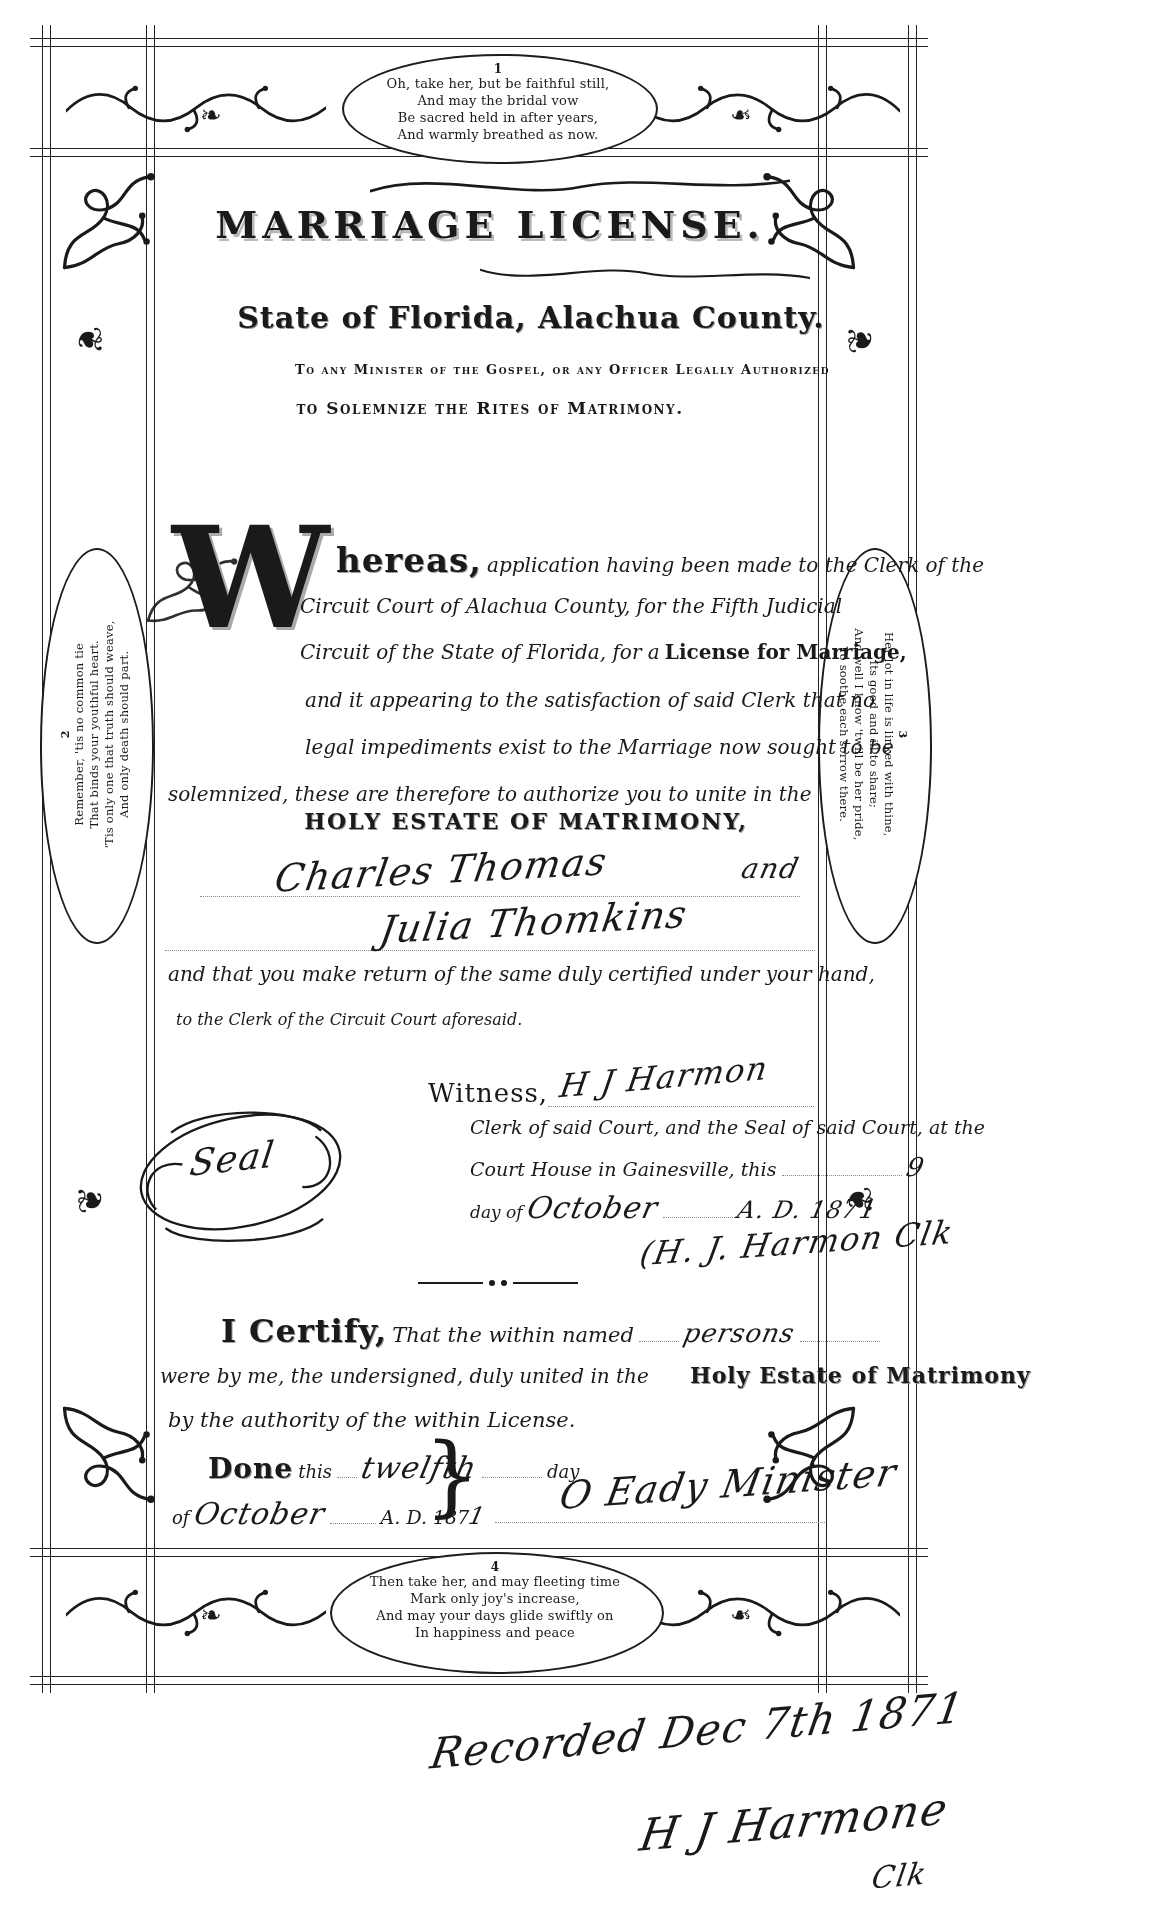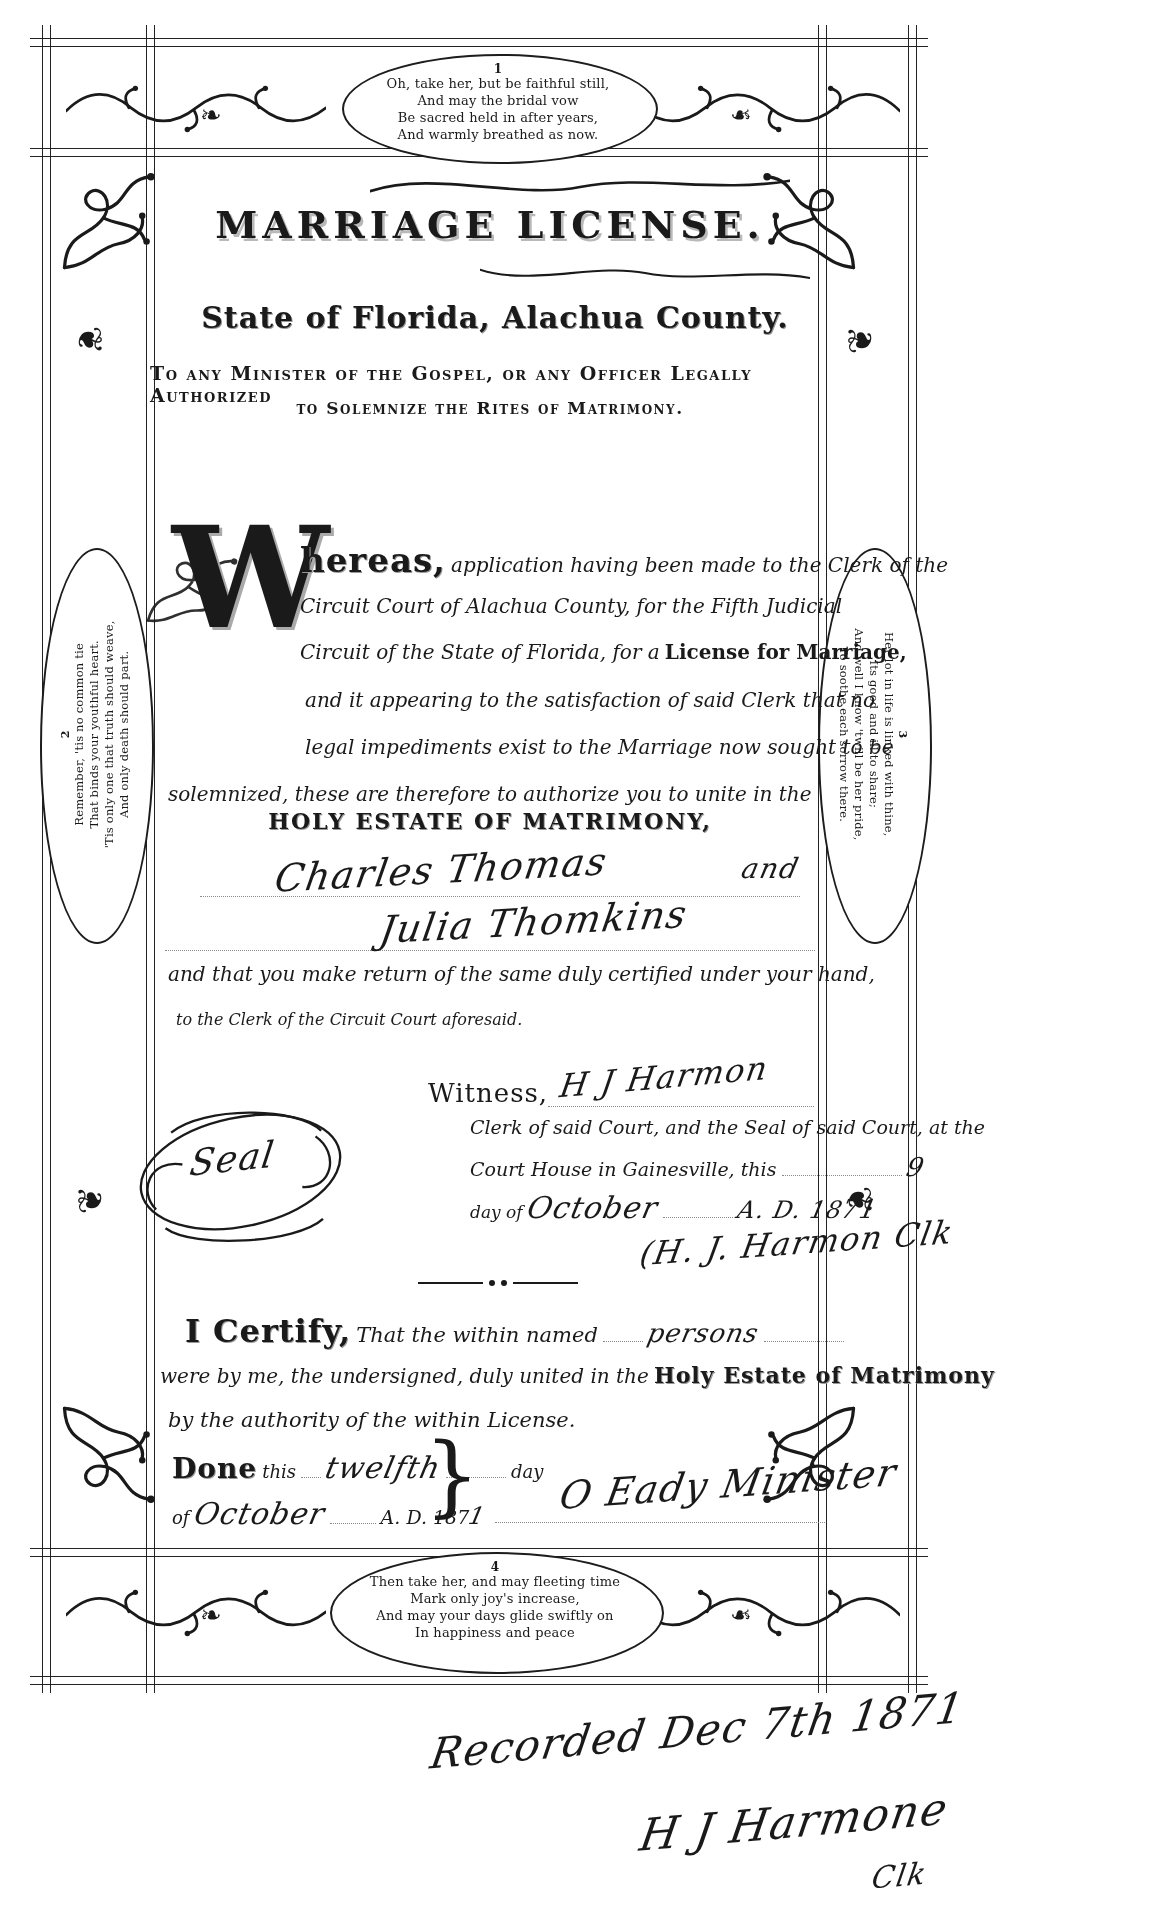--- a/index.html
+++ b/index.html
@@ -10,21 +10,21 @@
   .rail-h{position:absolute;height:7px;border-top:1.5px solid #222;border-bottom:1.5px solid #222;}
   .rail-v{position:absolute;width:7px;border-left:1.5px solid #222;border-right:1.5px solid #222;}
   .oval{position:absolute;border:2.5px solid #1d1d1d;border-radius:50%;background:#fff;}
   .orn{position:absolute;}
   .glyph{position:absolute;color:#1a1a1a;}
   
   .verse{font-size:13px;line-height:1.3;font-weight:normal;text-align:center;letter-spacing:.2px;}
   .verse-num{font-size:12px;font-weight:bold;text-align:center;}
   .title{font-weight:bold;font-size:38px;letter-spacing:5px;text-align:center;
          text-shadow:2.5px 2.5px 0 #b9b9b9;}
-  .blackletter{font-weight:bold;letter-spacing:1px;text-shadow:1px 1px 0 #999;}
+  .blackletter{font-weight:bold;letter-spacing:1px;text-shadow:1px 1px 0 #999;margin-left:36px;}
   .smallcaps{font-variant:small-caps;letter-spacing:1.5px;}
   .script{font-style:italic;}
   .hand{font-style:italic;display:inline-block;transform:skewX(-12deg);letter-spacing:1px;}
   .hand-abs{position:absolute;font-style:italic;letter-spacing:1.5px;white-space:nowrap;}
   .nowrap{white-space:nowrap;}
   .fill-line{position:absolute;border-bottom:1.5px dotted #8a8a8a;}
   .fill{display:inline-block;border-bottom:1.5px dotted #8a8a8a;}
   .dropcap{font-weight:bold;font-family:"DejaVu Serif",serif;text-shadow:3px 3px 0 #aaa;}
   .divider{position:absolute;display:flex;align-items:center;gap:6px;}
   .divider .seg{height:0;border-top:2px solid #1a1a1a;flex:1;}
@@ -149,21 +149,21 @@
   <svg class="orn" viewBox="0 0 400 20" style="left:370px;top:176px;width:420px;height:22px;">
       <use href="#swash"></use>
     </svg>
   <div class="abs title" style="left:165px;top:202px;width:650px;">MARRIAGE LICENSE.</div>
   <svg class="orn" viewBox="0 0 400 20" style="left:480px;top:262px;width:330px;height:22px;transform:scaleY(-1);">
       <use href="#swash"></use>
     </svg>
 
   <div class="abs blackletter" style="left:165px;top:300px;width:660px;font-size:30px;text-align:center;">State of Florida, Alachua County.</div>
 
-  <div class="abs smallcaps" style="left:150px;top:362px;width:680px;font-size:19px;font-weight:bold;text-align:left;">To any Minister of the Gospel, or any Officer Legally Authorized</div>
+  <div class="abs smallcaps" style="left:150px;top:362px;width:680px;font-size:13px;font-weight:bold;text-align:right;">To any Minister of the Gospel, or any Officer Legally Authorized</div>
   <div class="abs smallcaps" style="left:150px;top:398px;width:680px;font-size:17px;font-weight:bold;text-align:center;">to Solemnize the Rites of Matrimony.</div>
 
   <svg class="orn" viewBox="0 0 100 100" style="left:150px;top:545px;width:90px;height:90px;transform:rotate(12deg);opacity:.9;">
       <use href="#fl"></use>
     </svg>
   <div class="abs dropcap" style="left:172px;top:508px;font-size:140px;line-height:1;">W</div>
 
   <div class="abs nowrap" style="left:300px;top:540px;">
     <span class="blackletter" style="font-size:34px;">hereas,</span>
     <span class="script" style="font-size:20px;">application having been made to the Clerk of the</span>

